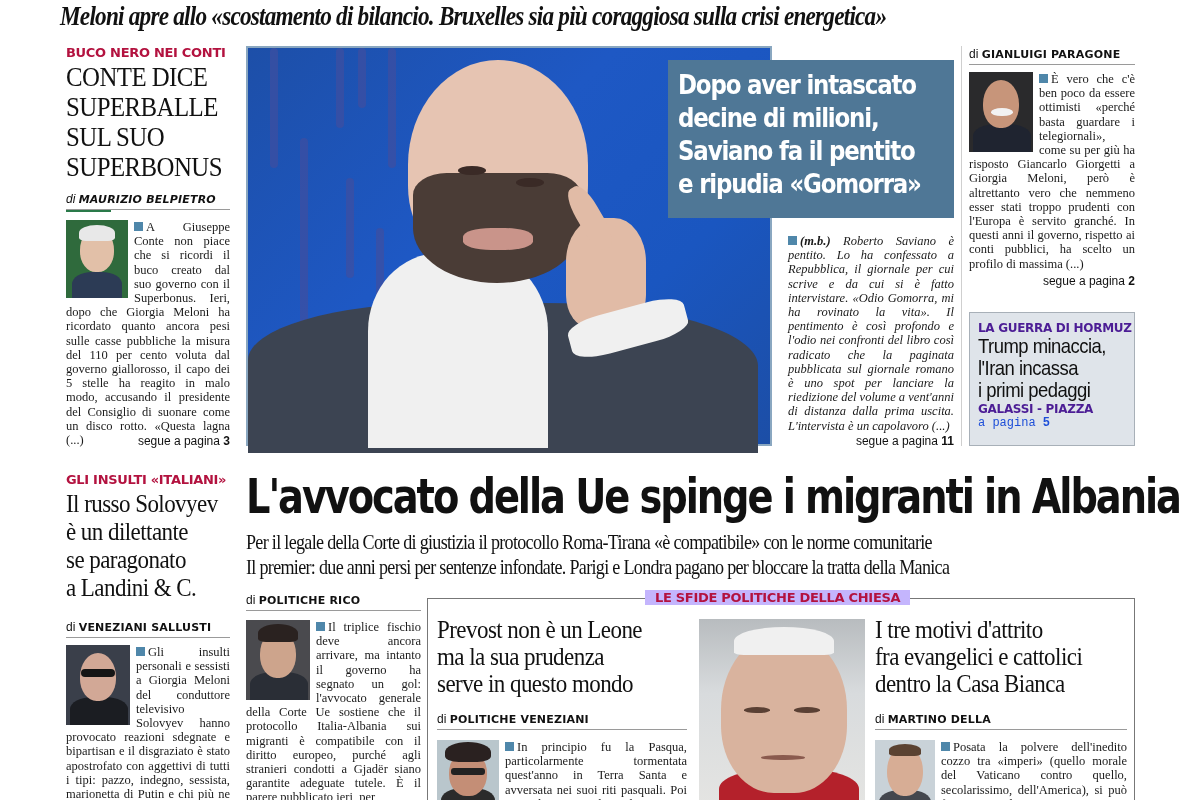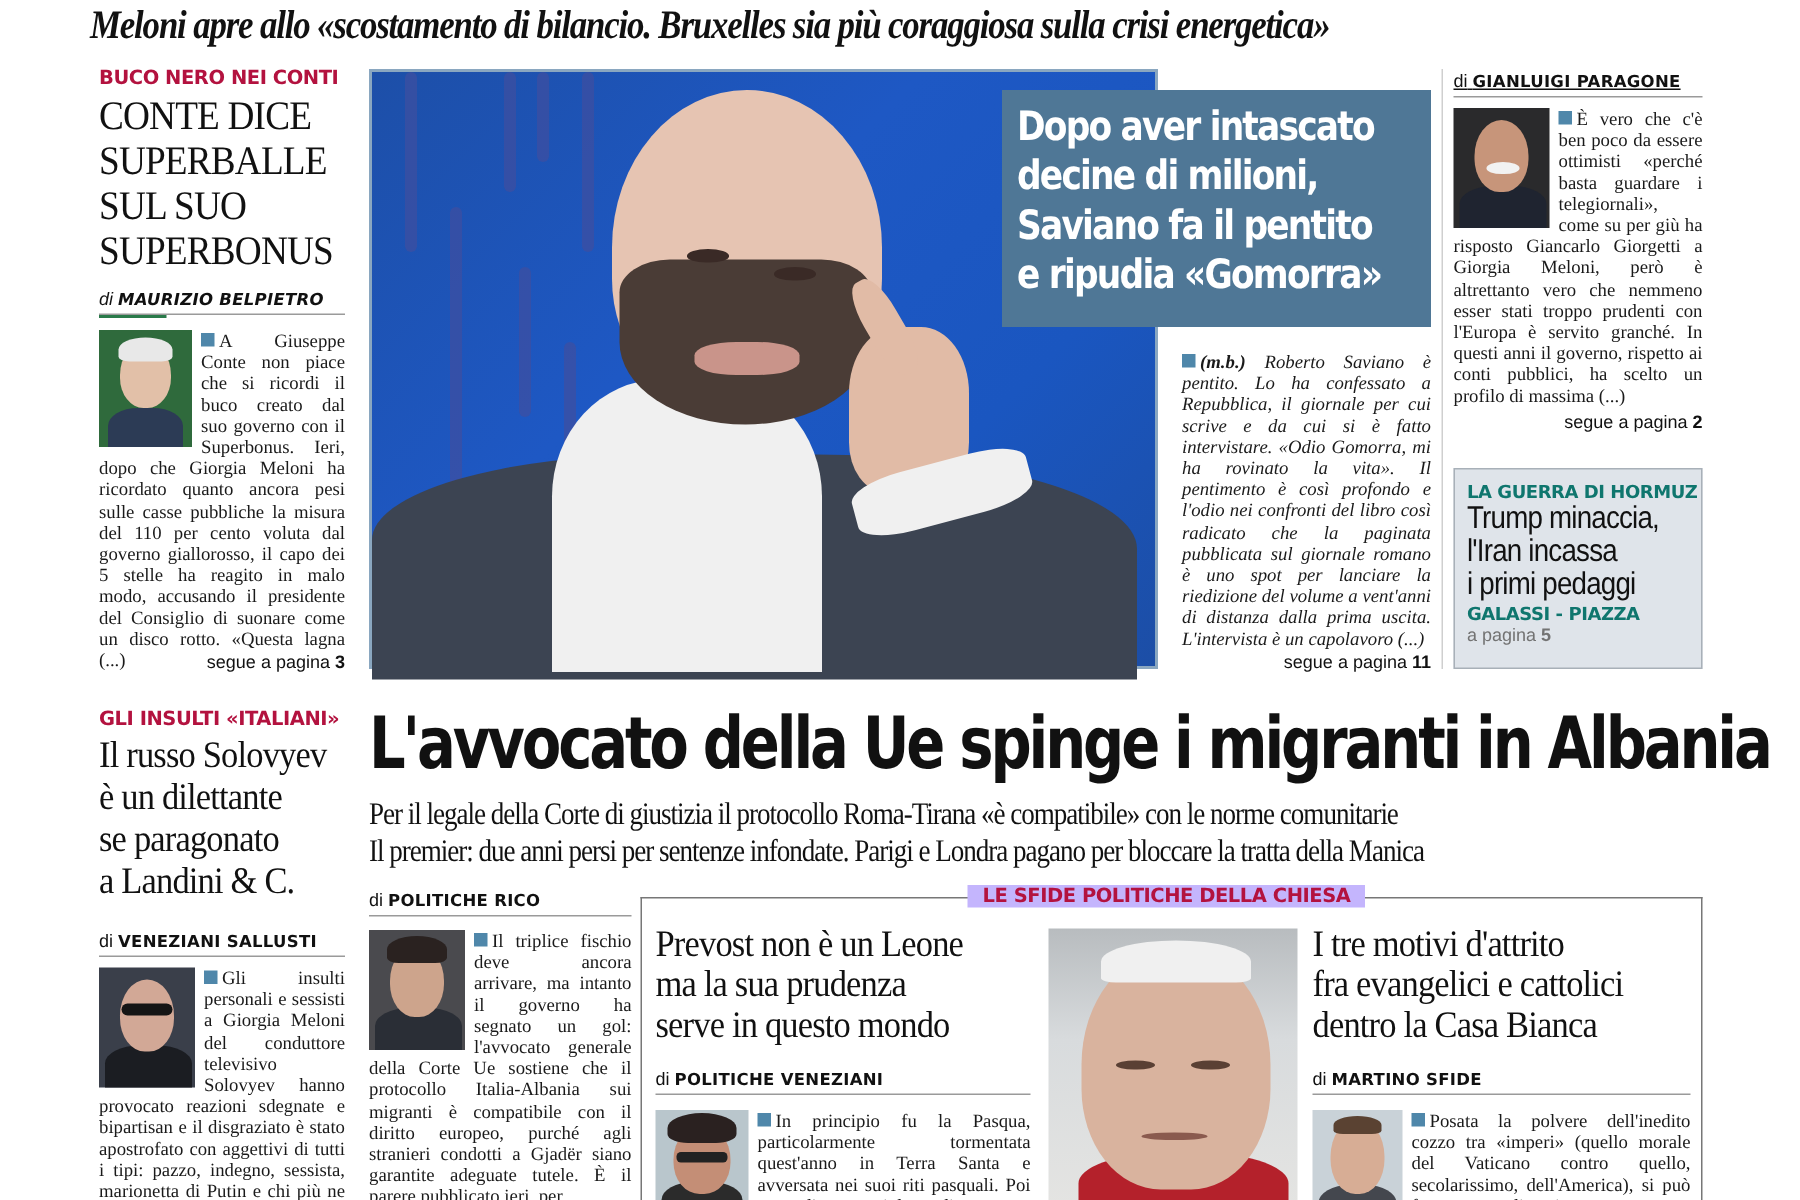--- a/index.html
+++ b/index.html
@@ -5,21 +5,21 @@
   * { box-sizing: border-box; margin: 0; padding: 0; }
   html, body { width: 1200px; height: 800px; overflow: hidden; background: #ffffff; }
   body { position: relative; font-family: "Liberation Serif", serif; color: #1a1a1a; }
 
   .abs { position: absolute; }
 
   
   .top-sub { left: 60px; top: 0px; width: 1090px; height: 34px; font-family: "Liberation Serif", serif; font-style: italic; font-weight: bold; font-size: 27px; line-height: 32px; letter-spacing: -0.9px; transform: scaleX(0.86); transform-origin: left top; white-space: nowrap; color: #111; }
 
   .kicker { font-family: "DejaVu Sans", sans-serif; font-weight: bold; font-size: 13px; letter-spacing: -0.3px; color: #b3123f; white-space: nowrap; text-transform: uppercase; }
-  .kicker-dark { color: #0f766e; }
+  .kicker-dark { color: #4c1d95; }
 
   .byline { font-family: "Liberation Sans", sans-serif; font-size: 12px; color: #111; border-bottom: 1px solid #9a9a9a; padding-bottom: 3px; white-space: nowrap; }
   .byline b { font-family: "DejaVu Sans", sans-serif; font-weight: bold; font-size: 11px; letter-spacing: 0.2px; }
 
   .serif-head { font-family: "Liberation Serif", serif; color: #111; letter-spacing: -0.6px; }
 
   .body-text { font-family: "Liberation Serif", serif; font-size: 12.5px; line-height: 14.2px; text-align: justify; color: #1a1a1a; hyphens: auto; }
   .body-text .sq { display: inline-block; width: 9px; height: 9px; background: #4f87aa; margin-right: 3px; vertical-align: 0px; }
   .body-text b { font-weight: bold; }
 
@@ -111,21 +111,21 @@
 
 <div class="abs body-text" style="left:788px; top:234px; width:166px;font-style:italic;">
   <span class="sq"></span><b>(m.b.)</b> <span>Roberto Saviano è pentito. Lo ha confessato a Repubblica, il giornale per cui scrive e da cui si è fatto intervistare. «Odio Gomorra, mi ha rovinato la vita». Il pentimento è così profondo e l'odio nei confronti del libro così radicato che la paginata pubblicata sul giornale romano è uno spot per lanciare la riedizione del volume a vent'anni di distanza dalla prima uscita. L'intervista è un capolavoro (...)</span>
 </div>
 <div class="abs segue" style="left:788px; top:434px; width:166px;">
   <span>segue a pagina</span> <b>11</b>
 </div>
 
 <div class="vline" style="left:961px; top:46px; height:400px;"></div>
 
-<div class="abs byline" style="left:969px; top:47px; width:166px;text-decoration:underline;">
+<div class="abs byline" style="left:969px; top:47px; width:166px;">
   <span>di</span> <b>GIANLUIGI PARAGONE</b>
 </div>
 <div class="abs body-text" style="left:969px; top:72px; width:166px;">
   <div class="photo float" style="width:64px; height:80px; background:#2a2a2c;">
     <div class="torso" style="left:4px; top:52px; width:58px; height:30px; background:#1f2430;"></div>
     <div class="head" style="left:14px; top:8px; width:36px; height:48px; background:#c7957a;"></div>
     <div class="head" style="left:22px; top:36px; width:22px; height:8px; background:#f2f2f2;"></div>
   </div>
   <span class="sq"></span><span>È vero che c'è ben poco da essere ottimisti «perché basta guardare i telegiornali», come su per giù ha risposto Giancarlo Giorgetti a Giorgia Meloni, però è altrettanto vero che nemmeno esser stati troppo prudenti con l'Europa è servito granché. In questi anni il governo, rispetto ai conti pubblici, ha scelto un profilo di massima (...)</span>
 </div>
@@ -134,21 +134,21 @@
 </div>
 
 <div class="abs" id="hormuz-box">
   <div class="kicker kicker-dark" style="font-size:12px;">LA GUERRA DI HORMUZ</div>
   <div style="font-family:'Liberation Sans', sans-serif; font-size:21px; line-height:22px; letter-spacing:-0.6px; color:#111; transform:scaleX(0.88); transform-origin:left top; white-space:nowrap;">
     <div>Trump minaccia,</div>
     <div>l'Iran incassa</div>
     <div>i primi pedaggi</div>
   </div>
   <div class="kicker kicker-dark" style="font-size:12px; margin-top:1px;">GALASSI - PIAZZA</div>
-  <div style="font-family:Liberation Sans, sans-serif; font-size:12px; color:#737373;">
+  <div style="font-family:Liberation Mono, monospace; font-size:12px; color:#1d4ed8;">
     <span>a pagina</span> <b>5</b>
   </div>
 </div>
 
 <div class="abs kicker" style="left:66px; top:472px;">GLI INSULTI «ITALIANI»</div>
 <div class="abs serif-head" style="left:66px; top:490px; width:175px; font-size:25px; line-height:28px; transform:scaleX(0.92); transform-origin:left top; white-space:nowrap;">
   <div>Il russo Solovyev</div>
   <div>è un dilettante</div>
   <div>se paragonato</div>
   <div>a Landini &amp; C.</div>
@@ -212,21 +212,21 @@
   <div class="head" style="left:95px; top:88px; width:26px; height:6px; background:#5a4034;"></div>
   <div class="head" style="left:62px; top:136px; width:44px; height:5px; background:#8a5a4e;"></div>
 </div>
 
 <div class="abs serif-head" style="left:875px; top:616px; width:260px; font-size:25px; line-height:27px; transform:scaleX(0.92); transform-origin:left top; white-space:nowrap;">
   <div>I tre motivi d'attrito</div>
   <div>fra evangelici e cattolici</div>
   <div>dentro la Casa Bianca</div>
 </div>
 <div class="abs byline" style="left:875px; top:712px; width:252px;">
-  <span>di</span> <b>MARTINO SFIDE</b>
+  <span>di</span> <b>MARTINO DELLA</b>
 </div>
 <div class="abs body-text" style="left:875px; top:740px; width:252px;">
   <div class="photo float" style="width:60px; height:70px; background:#c9d2d8;">
     <div class="torso" style="left:4px; top:50px; width:52px; height:30px; background:#44474e;"></div>
     <div class="head" style="left:12px; top:6px; width:36px; height:50px; background:#d7ad95;"></div>
     <div class="head" style="left:14px; top:4px; width:32px; height:12px; background:#5a4232; border-radius:50% 50% 20% 20%;"></div>
   </div>
   <span class="sq"></span><span>Posata la polvere dell'inedito cozzo tra «imperi» (quello morale del Vaticano contro quello, secolarissimo, dell'America), si può forse tentare di capire cosa</span>
 </div>
 

